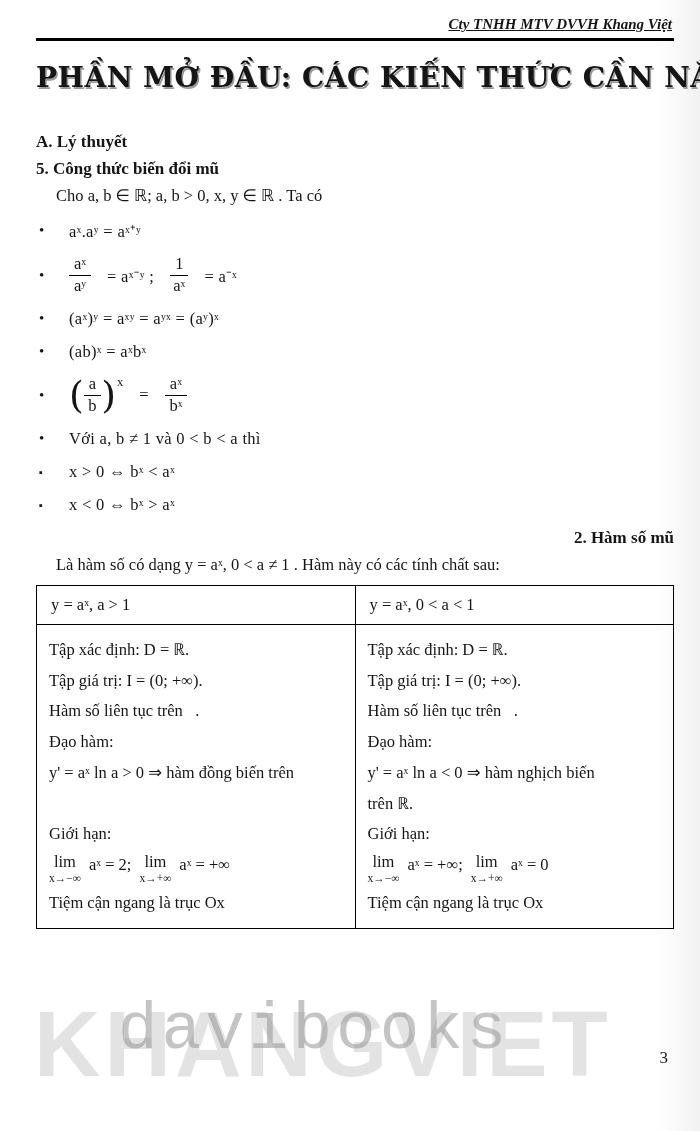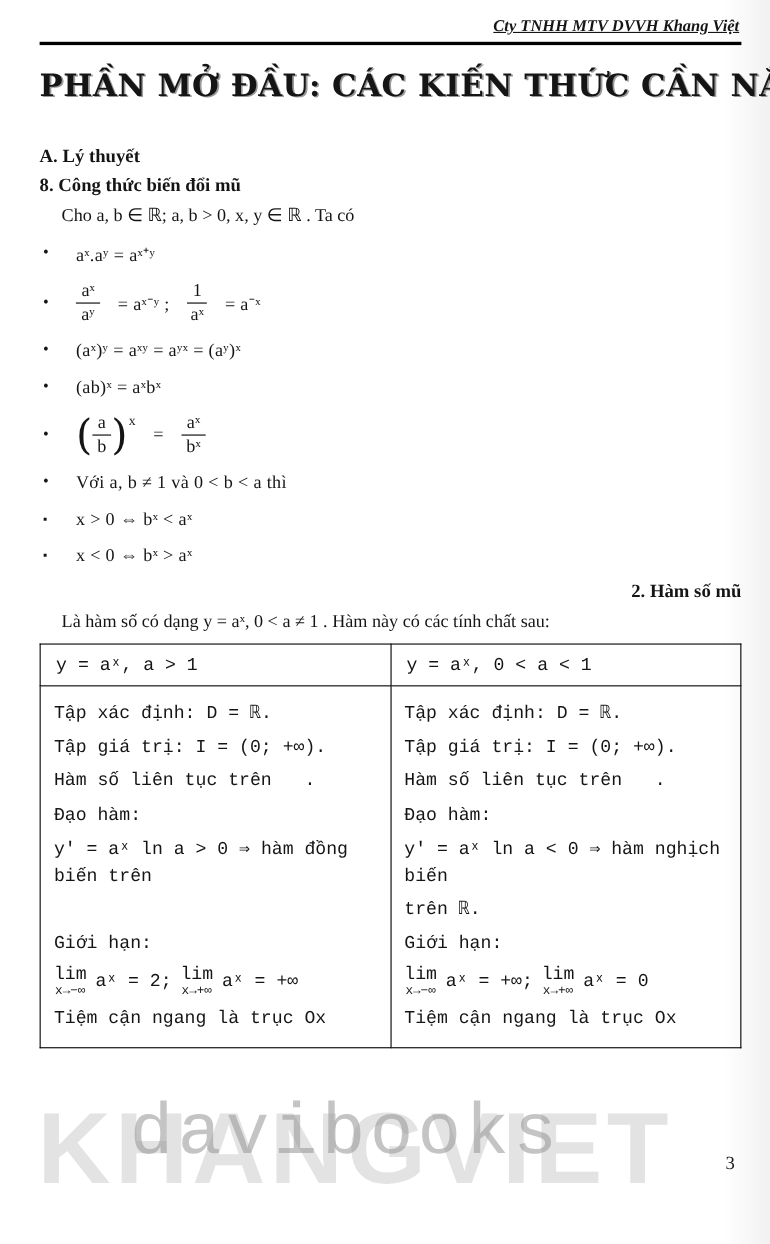--- a/index.html
+++ b/index.html
@@ -33,25 +33,25 @@
   .formula { letter-spacing:0.3px; }
   .frac { display:inline-block; text-align:center; vertical-align:middle; line-height:1.15; }
   .frac .num { display:block; border-bottom:1.3px solid #000; padding:0 5px 1px; }
   .frac .den { display:block; padding-top:1px; }
   .bigparen { font-family:"DejaVu Serif", serif; font-size:38px; font-weight:300; line-height:1; vertical-align:middle; }
   .expo { position:relative; top:-13px; font-size:12.5px; margin-left:1px; }
   
   .props-table { width:100%; border-collapse:collapse; margin-top:10px; }
   .props-table td {
     border:1.5px solid #000; width:50%; vertical-align:top;
-    padding:7px 12px; font-size:16.5px;font-family:Liberation Mono, monospace;
+    padding:7px 12px; font-size:16.5px;
   }
   .props-table tr.head td { padding:9px 14px; }
   .props-table .cell p { margin:6px 0; line-height:1.5; }
-  .lim-line { display:flex; align-items:center; gap:8px; }
+  .lim-line { display:flex; align-items:flex-start; gap:8px; }
   .lim { display:inline-block; text-align:center; }
   .lim .op { display:block; line-height:1.05; }
   .lim .sub { display:block; font-size:11.5px; line-height:1.05; margin-top:2px; }
   
   .footer { position:absolute; left:0; right:0; bottom:10px; height:125px; }
   .wm-back {
     position:absolute; left:34px; top:2px; right:30px;
     font-family:"Liberation Sans", sans-serif; font-weight:bold;
     font-size:92px; line-height:1; color:#e3e3e3; letter-spacing:4px;
     white-space:nowrap; overflow:hidden;
@@ -76,21 +76,21 @@
   <div class="hdr">
     <span>Cty TNHH MTV DVVH Khang Việt</span>
   </div>
   <div class="hdr-rule"></div>
 
   <h1 class="title">PHẦN MỞ ĐẦU: CÁC KIẾN THỨC CẦN NẮM</h1>
 
   <div class="doc">
 
     <p class="h-bold">A. Lý thuyết</p>
-    <p class="h-bold">8. Công thức biến đổi mũ</p>
+    <p class="h-bold">5. Công thức biến đổi mũ</p>
     <p class="intro">Cho a, b ∈ ℝ; a, b &gt; 0, x, y ∈ ℝ . Ta có</p>
 
     <div class="f-line">
       <span class="bullet">•</span>
       <span class="formula">aˣ.aʸ = aˣ⁺ʸ</span>
     </div>
 
     <div class="f-line tall">
       <span class="bullet">•</span>
       <span class="frac">

